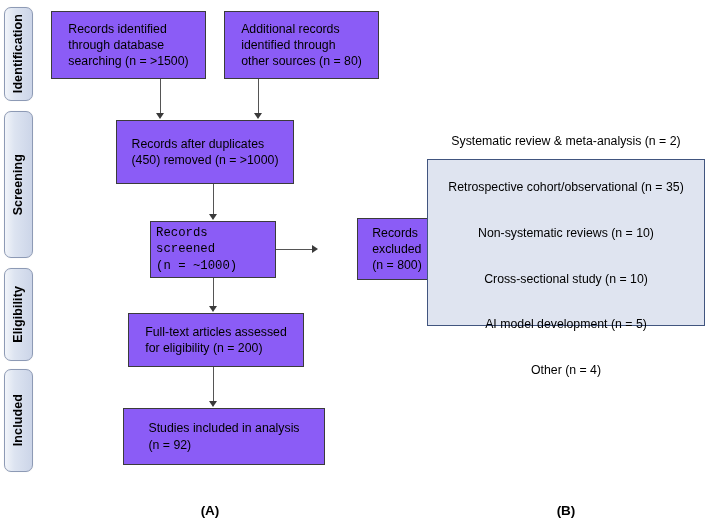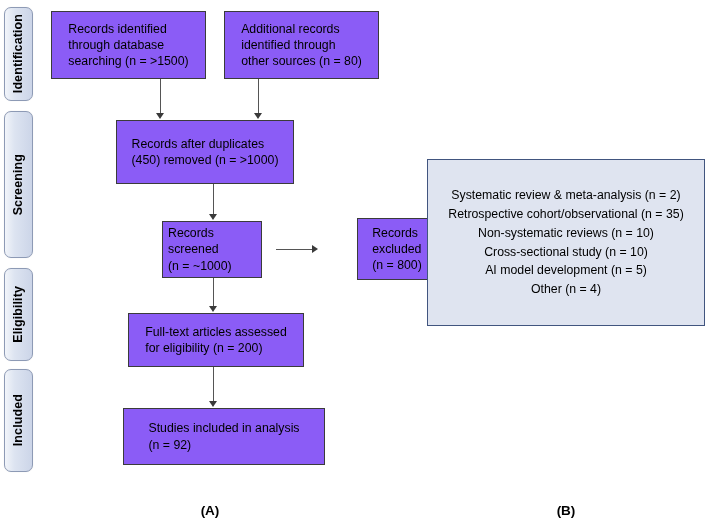--- a/index.html
+++ b/index.html
@@ -99,20 +99,21 @@
     display: flex;
     flex-direction: column;
     align-items: center;
     justify-content: center;
   }
   #panel-b .row {
     font-size: 12.3px;
     line-height: 1.53;
     text-align: center;
     white-space: nowrap;
+    margin-top: 27px;
   }
 
   
   .caption {
     position: absolute;
     font-size: 13.5px;
     font-weight: bold;
     text-align: center;
     white-space: nowrap;
   }
@@ -157,21 +158,21 @@
   <div class="arrow-down" style="left:254px; top:113px;"></div>
 
   <div class="flow-box" style="left:116px; top:120px; width:178px; height:64px;">
     <div class="txt">Records after duplicates
 (450) removed (n = &gt;1000)</div>
   </div>
 
   <div class="vline" style="left:213px; top:184px; height:31px;"></div>
   <div class="arrow-down" style="left:209px; top:214px;"></div>
 
-  <div class="flow-box" style="left:162px; top:221px; width:100px; height:57px;">
+  <div class="flow-box" style="left:150px; top:221px; width:126px; height:57px;font-family:Liberation Mono, monospace;">
     <div class="txt">Records screened
 (n = ~1000)</div>
   </div>
 
   <div class="hline" style="left:276px; top:249px; width:37px;"></div>
   <div class="arrow-right" style="left:312px; top:245px;"></div>
 
   <div class="flow-box" style="left:318px; top:218px; width:80px; height:62px;margin-left:39px;">
     <div class="txt">Records
 excluded

